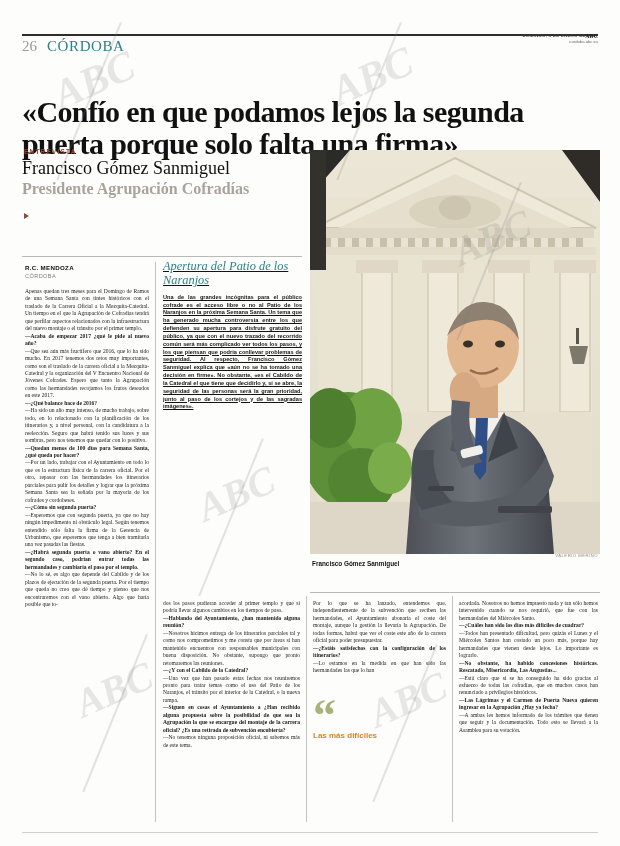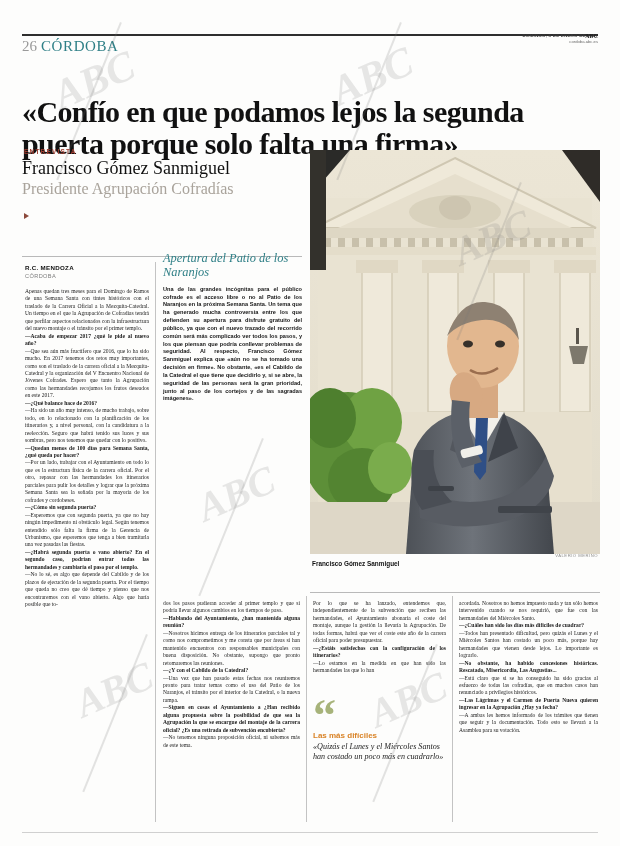--- a/index.html
+++ b/index.html
@@ -8,38 +8,38 @@
     font-family:"Liberation Serif", serif;color:#141414;
   }
   .page{position:absolute;inset:0;background:#fdfdfc;}
 
   
   .wm{position:absolute;color:rgba(120,120,120,.17);font-family:"Liberation Serif",serif;
       font-weight:700;font-style:italic;pointer-events:none;user-select:none;}
   .wm-slash{position:absolute;background:rgba(120,120,120,.20);transform-origin:top left;
       pointer-events:none;}
   .mast-rule{position:absolute;left:22px;top:34px;width:576px;height:2px;background:#2e2e2e;}
-  .folio{position:absolute;left:22px;top:38px;display:flex;align-items:baseline;gap:4px;}
+  .folio{position:absolute;left:22px;top:38px;display:flex;align-items:baseline;gap:10px;}
   .folio-num{font-size:15px;color:#9a9a9a;font-family:"Liberation Serif",serif;}
   .folio-sec{font-size:15px;letter-spacing:.6px;color:#2e7f86;font-family:"Liberation Serif",serif;}
   .mast-right{position:absolute;right:22px;top:33px;text-align:right;line-height:1.25;}
   .mast-date{font-size:4.4px;letter-spacing:.25px;color:#3a3a3a;font-family:"Liberation Sans",sans-serif;font-weight:700;}
   .mast-url{font-size:4.2px;color:#6a6a6a;font-family:"Liberation Sans",sans-serif;}
   .mast-logo{position:absolute;right:22px;top:33px;font-size:5.6px;font-weight:700;color:#222;
       font-family:"Liberation Serif",serif;letter-spacing:.3px;}
 
   
   .headline{position:absolute;left:22px;top:76px;width:580px;
       font-size:30px;line-height:1.06;font-weight:700;letter-spacing:-.6px;color:#111;}
 
   
   .kicker{position:absolute;left:24px;top:148px;font-family:"Liberation Sans",sans-serif;
       font-weight:700;font-size:6.5px;letter-spacing:1.2px;color:#9e3b2e;}
   .iv-name{position:absolute;left:22px;top:158px;font-size:18px;font-weight:400;color:#101010;}
-  .iv-role{position:absolute;left:22px;top:180px;font-size:16px;color:#a9a39b;font-weight:400;}
+  .iv-role{position:absolute;left:22px;top:180px;font-size:16px;color:#a9a39b;font-weight:700;}
 
   
   .stand{position:absolute;left:36px;top:208px;width:265px;font-size:9.2px;line-height:1.42;color:#1a1a1a;}
   .stand-bullet{position:absolute;left:24px;top:213px;width:0;height:0;
       border-left:5px solid #8c4a3c;border-top:3.2px solid transparent;border-bottom:3.2px solid transparent;}
 
   
   .rule{position:absolute;background:#b9b9b9;}
   .vrule{position:absolute;width:1px;background:#c3c3c3;}
 
@@ -48,21 +48,21 @@
   .by-name{font-family:"Liberation Sans",sans-serif;font-weight:700;font-size:6.2px;letter-spacing:.3px;color:#111;}
   .by-place{font-family:"Liberation Sans",sans-serif;font-size:5.6px;letter-spacing:.4px;color:#7c7c7c;margin-top:1.5px;}
 
   
   .col{position:absolute;font-size:5.55px;line-height:1.345;text-align:justify;
       color:#1b1b1b;font-family:"Liberation Serif",serif;hyphens:auto;}
   .col p{margin:0;}
   .col p.q{font-weight:700;}
 
   
-  .box{position:absolute;left:163px;top:252px;width:139px;}
+  .box{position:absolute;left:163px;top:260px;width:139px;text-decoration:underline;}
   .box-title{font-style:italic;font-size:12.4px;line-height:1.12;color:#2e7f86;}
   .box-body{margin-top:6px;font-family:"Liberation Sans",sans-serif;font-weight:700;
       font-size:5.6px;line-height:1.40;text-align:justify;color:#161616;}
 
   
   .photo{position:absolute;left:310px;top:150px;width:290px;height:404px;overflow:hidden;background:#e8e3d7;}
   .pcap{position:absolute;left:312px;top:560px;font-family:"Liberation Sans",sans-serif;
       font-weight:700;font-size:6.4px;color:#111;}
   .pcred{position:absolute;right:22px;top:553px;font-family:"Liberation Sans",sans-serif;
       font-size:4.2px;letter-spacing:.5px;color:#8d8d8d;}
@@ -261,21 +261,20 @@
         <rect x="118" y="336" width="26" height="5" rx="2" fill="#3d4147"></rect>
       </g>
     </svg>
   </div>
   <div class="pcap">Francisco Gómez Sanmiguel</div>
   <div class="pcred">VALERIO MERINO</div>
 
   <div class="pull">
     <div class="pull-mark">“</div>
     <div class="pull-h">Las más difíciles</div>
-    <div class="pull-t">«Quizás el Lunes y el Miércoles Santos han costado un poco más en cuadrarlo»</div>
   </div>
 
   <div class="wm" style="left:52px;top:56px;font-size:42px;transform:rotate(-24deg);">ABC</div>
   <div class="wm" style="left:330px;top:52px;font-size:42px;transform:rotate(-24deg);">ABC</div>
   <div class="wm" style="left:196px;top:470px;font-size:40px;transform:rotate(-24deg);">ABC</div>
   <div class="wm" style="left:452px;top:214px;font-size:40px;transform:rotate(-24deg);">ABC</div>
   <div class="wm" style="left:368px;top:676px;font-size:40px;transform:rotate(-24deg);">ABC</div>
   <div class="wm" style="left:74px;top:666px;font-size:40px;transform:rotate(-24deg);">ABC</div>
   <div class="wm-slash" style="left:120px;top:22px;width:1.6px;height:170px;transform:rotate(22deg);"></div>
   <div class="wm-slash" style="left:400px;top:22px;width:1.6px;height:170px;transform:rotate(22deg);"></div>

